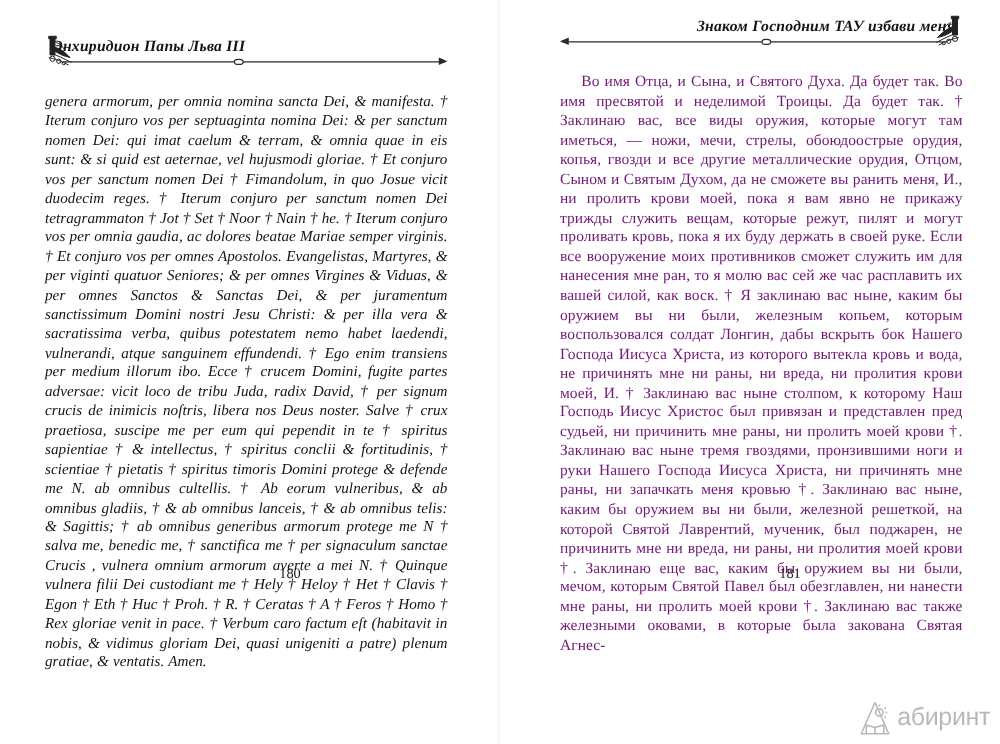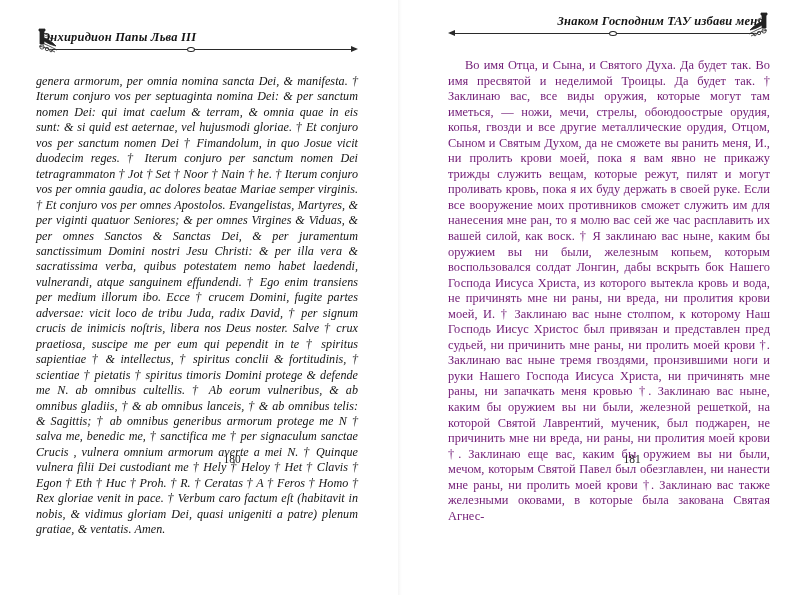--- a/index.html
+++ b/index.html
@@ -267,14 +267,28 @@
 
     <div class="body-text cyr-text">
       <span class="indent-first">Во имя Отца, и Сына, и Святого Духа. Да будет так. Во имя пресвятой и неделимой Троицы. Да будет так. † Заклинаю вас, все виды оружия, которые могут там иметься, — ножи, мечи, стрелы, обоюдоострые орудия, копья, гвозди и все другие металлические орудия, Отцом, Сыном и Святым Духом, да не сможете вы ранить меня, И., ни пролить крови моей, пока я вам явно не прикажу трижды служить вещам, которые режут, пилят и могут проливать кровь, пока я их буду держать в своей руке. Если все вооружение моих противников сможет служить им для нанесения мне ран, то я молю вас сей же час расплавить их вашей силой, как воск. † Я заклинаю вас ныне, каким бы оружием вы ни были, железным копьем, которым воспользовался солдат Лонгин, дабы вскрыть бок Нашего Господа Иисуса Христа, из которого вытекла кровь и вода, не причинять мне ни раны, ни вреда, ни пролития крови моей, И. † Заклинаю вас ныне столпом, к которому Наш Господь Иисус Христос был привязан и представлен пред судьей, ни причинить мне раны, ни пролить моей крови †. Заклинаю вас ныне тремя гвоздями, пронзившими ноги и руки Нашего Господа Иисуса Христа, ни причинять мне раны, ни запачкать меня кровью †. Заклинаю вас ныне, каким бы оружием вы ни были, железной решеткой, на которой Святой Лаврентий, мученик, был поджарен, не причинить мне ни вреда, ни раны, ни пролития моей крови †. Заклинаю еще вас, каким бы оружием вы ни были, мечом, которым Святой Павел был обезглавлен, ни нанести мне раны, ни пролить моей крови †. Заклинаю вас также железными оковами, в которые была закована Святая Агнес-</span>
     </div>
 
     <div class="folio">181</div>
   </div>
 
   <div class="gutter"></div>
 
+  <div class="watermark">
+    <span class="watermark-mark">
+      <svg viewBox="0 0 30 30" width="30" height="30" aria-hidden="true">
+        <g stroke="#8e8e8e" stroke-width="1.25" fill="none" stroke-linejoin="round">
+          <path d="M3 28 L14 3 L25 28 Z"></path>
+          <circle cx="17.5" cy="11" r="3"></circle>
+          <path d="M17.5 6.2 L17.5 4.6 M21.6 8 L22.8 6.9 M22.4 11 L24 11 M21.4 14.2 L22.6 15.3"></path>
+          <path d="M7 28 L7 21 L14 23 L21 21 L21 28"></path>
+          <path d="M14 23 L14 28"></path>
+        </g>
+      </svg>
+    </span>
+    <span class="watermark-text">абиринт</span>
+  </div>
 
 </div>
 
 </body></html>

